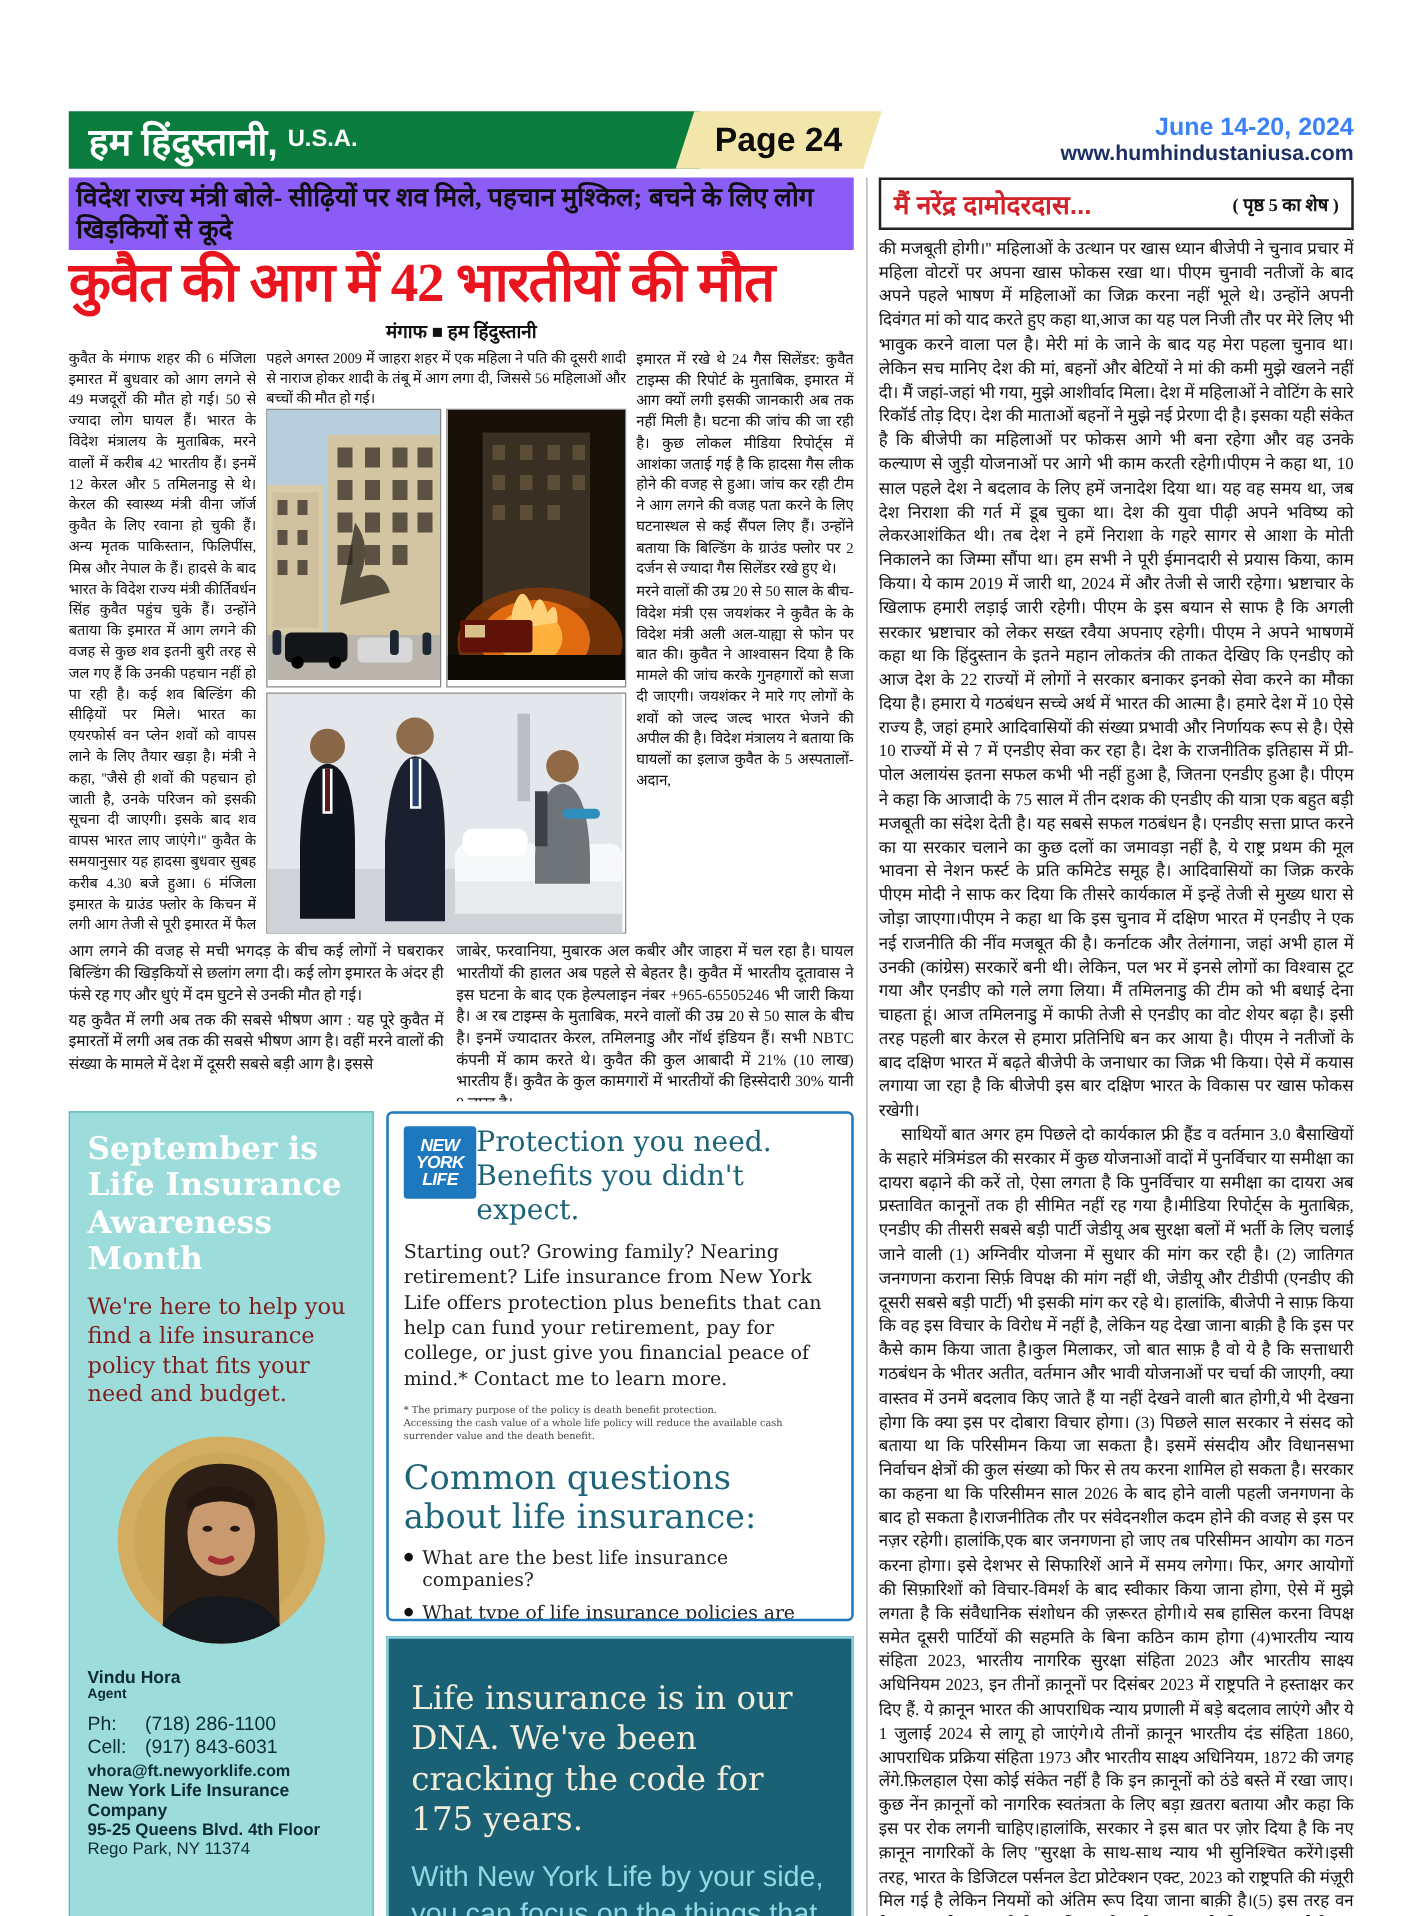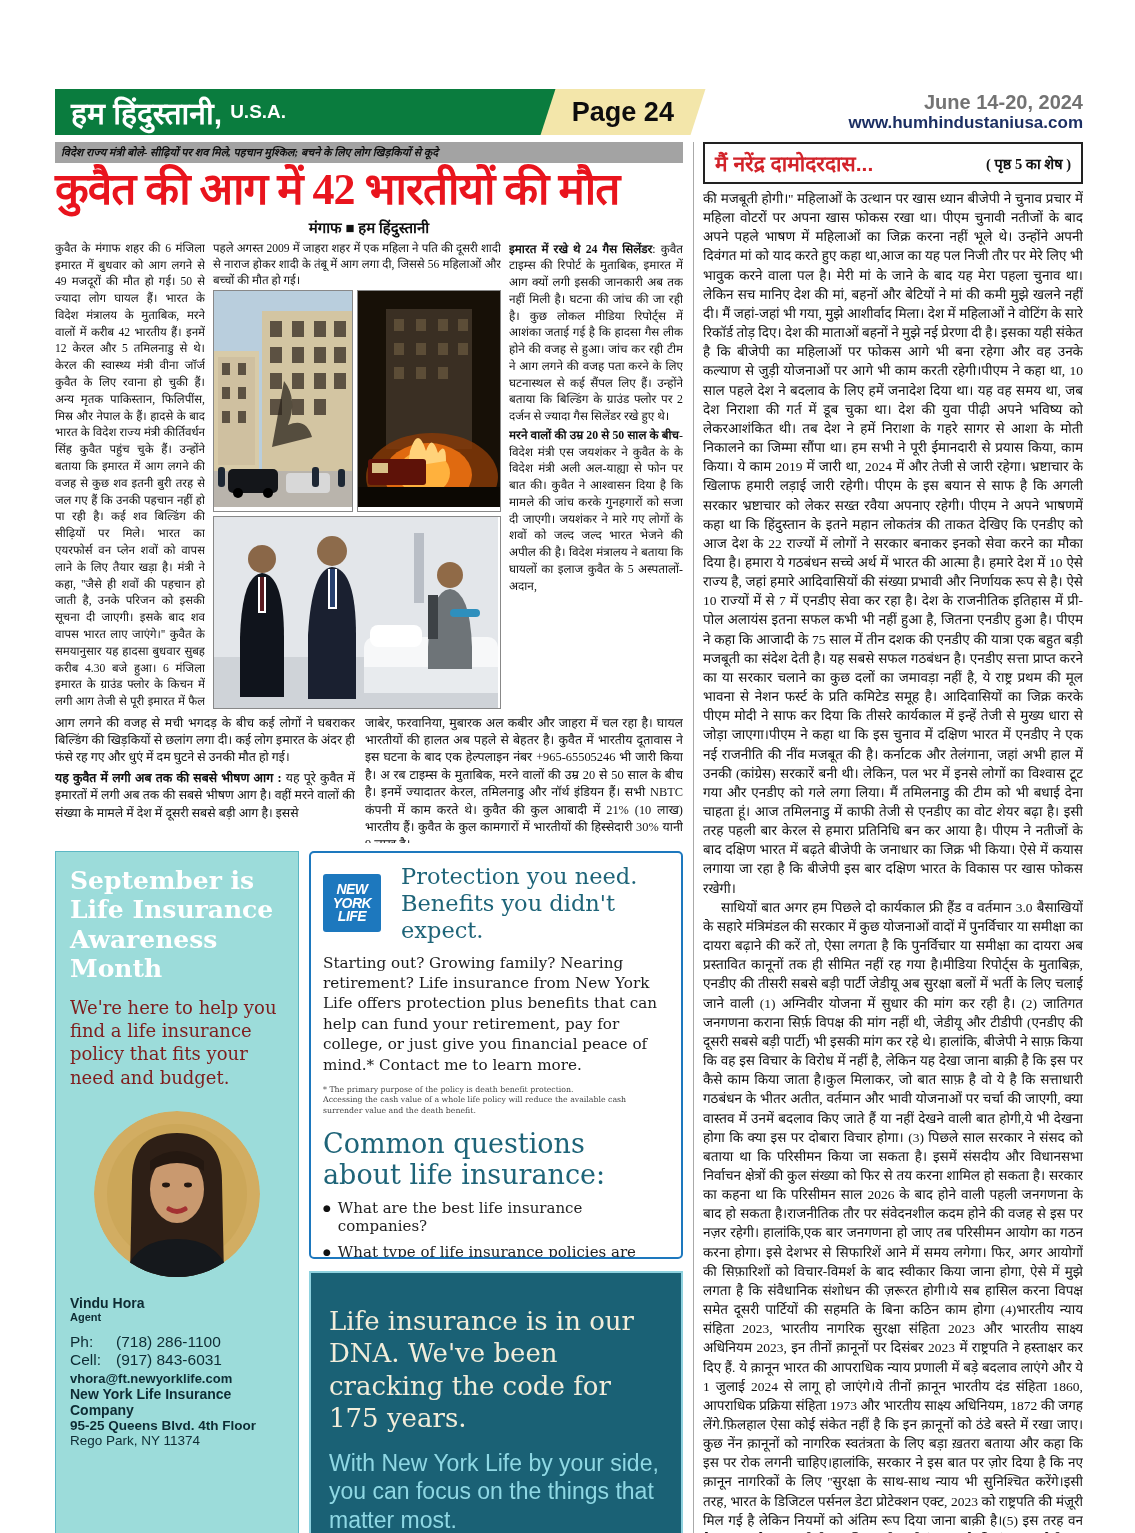--- a/index.html
+++ b/index.html
@@ -12,43 +12,43 @@
   .hdr { display:flex; align-items:center; height:48px;margin-top:32px; }
   .masthead { display:flex; align-items:center; gap:8px; background:#0a7c3e; color:#fff;
               height:46px; width:505px; padding-left:16px; font-family:"Liberation Sans",sans-serif; }
   .masthead .big { font-size:30px; font-weight:bold; }
   .masthead .small { font-size:19px; font-weight:bold; }
   .pagebox { height:46px; width:150px; background:#f3e6aa; transform:skewX(-18deg);
              margin-left:-12px; display:flex; align-items:center; justify-content:center; }
   .pagebox span { transform:skewX(18deg); font-family:"Liberation Sans",sans-serif;
                   font-weight:bold; font-size:27px; color:#0d0d0d; }
   .hdr-right { margin-left:auto; text-align:right; font-family:"Liberation Sans",sans-serif; }
-  .hdr-date { color:#737373; font-weight:bold; font-size:20px; line-height:1.1; }
+  .hdr-date { color:#3b82f6; font-weight:bold; font-size:20px; line-height:1.1; }
   .hdr-url  { color:#1c2f63; font-weight:bold; font-size:17px; line-height:1.2; }
 
   
   .main { display:flex; gap:10px; margin-top:6px; }
   .zone-left { width:628px; }
   .zone-right { width:390px; border-left:1px solid #aaa; padding-left:9px; }
 
   
-  .kicker { background:#a3a3a3; color:#101010; font-weight:bold; font-size:11px;
-            padding:4px 6px; line-height:1.2;font-style:italic; }
+  .kicker { background:#8b5cf6; color:#101010; font-weight:bold; font-size:21px;
+            padding:4px 6px; line-height:1.2; }
   .headline { color:#e9141d; font-weight:bold; font-size:44px; line-height:1.08;
               margin:3px 0 2px 0; letter-spacing:-1px; }
   .byline { text-align:center; font-weight:bold; font-size:15px; margin:3px 0 4px 0; }
   .a-cols { display:flex; gap:8px; height:468px; overflow:hidden; }
   .a-col1 { width:150px; font-size:11.6px; line-height:1.45; text-align:justify; overflow:hidden; }
   .a-mid  { width:288px; display:flex; flex-direction:column; }
   .a-midtop { font-size:11.6px; line-height:1.4; text-align:justify; height:48px; overflow:hidden; }
   .photo-row { display:flex; gap:4px; margin-top:2px; }
   .ph { border:1px solid #888; overflow:hidden; }
   .a-col3 { flex:1; font-size:11.8px; line-height:1.42; text-align:justify; overflow:hidden; }
   .a-col3 p, .a-col1 p { margin-bottom:2px; }
-  .lead-bold { font-weight:bold; }
+  .lead-bold { font-weight:normal; }
   .a-bottom { display:flex; gap:10px; margin-top:6px; height:128px; overflow:hidden; }
   .a-bl { width:300px; font-size:12.4px; line-height:1.4; text-align:justify; overflow:hidden; }
   .a-br { flex:1; font-size:12.4px; line-height:1.4; text-align:justify; overflow:hidden; }
   .a-bl p { margin-bottom:3px; }
 
   
   .rc-head { border:2px solid #222; display:flex; align-items:center; justify-content:space-between;
              padding:5px 10px; margin-bottom:5px; }
   .rc-title { color:#d2232a; font-weight:bold; font-size:21px; font-family:"Liberation Sans",sans-serif; }
   .rc-note { color:#111; font-weight:bold; font-size:14.5px; }
@@ -71,21 +71,21 @@
   .agent .phline .lbl { width:46px; }
   .agent .email { font-weight:bold; font-size:13px; margin-top:2px; }
   .agent .co { font-weight:bold; font-size:14px; }
   .agent .addr1 { font-weight:bold; font-size:13.5px; }
   .agent .addr2 { font-size:13.5px; }
   .tp-fine { margin-top:auto; font-size:7px; color:#4a6a72; font-family:"Liberation Sans",sans-serif; }
 
   .ads-right { width:374px; display:flex; flex-direction:column; gap:12px; }
   .ny-box { border:2px solid #1d78be; border-radius:5px; background:#fff; padding:10px 14px 8px 12px;
             height:408px; overflow:hidden; }
-  .ny-top { display:flex; gap:20px; align-items:center; }
+  .ny-top { display:flex; gap:0; align-items:flex-start; }
   .ny-logo { width:58px; height:58px; background:#1d78be; border-radius:3px; color:#fff;
              display:flex; flex-direction:column; align-items:center; justify-content:center;
              font-family:"Liberation Sans",sans-serif; font-weight:bold; font-style:italic;
              font-size:14px; line-height:0.95; letter-spacing:-0.5px; flex:0 0 auto; }
   .ny-headline { color:#1e6478; font-size:22.5px; line-height:1.2; font-family:"DejaVu Serif",serif; }
   .ny-body { font-size:15.2px; line-height:1.34; margin-top:9px; color:#1c1c1c;
              font-family:"DejaVu Serif",serif; }
   .ny-fine { font-size:7.8px; color:#444; margin-top:10px; line-height:1.35;
              font-family:"DejaVu Serif",serif; }
   .ny-qhead { color:#1e6478; font-size:27px; line-height:1.15; margin-top:12px;

